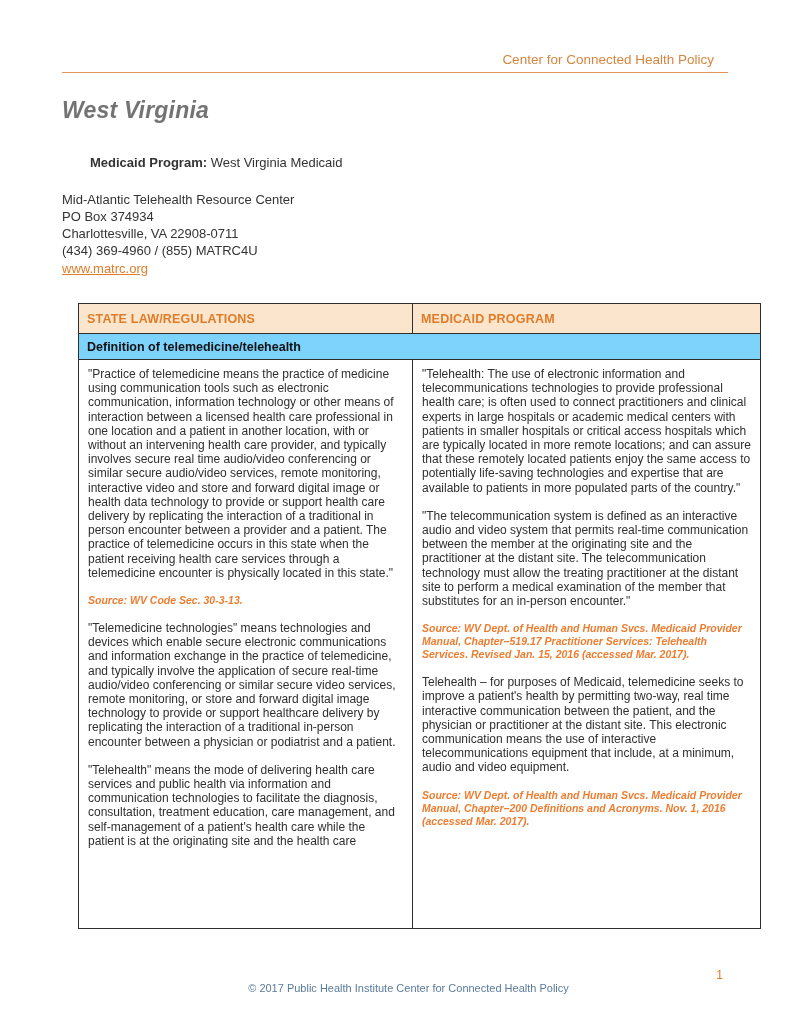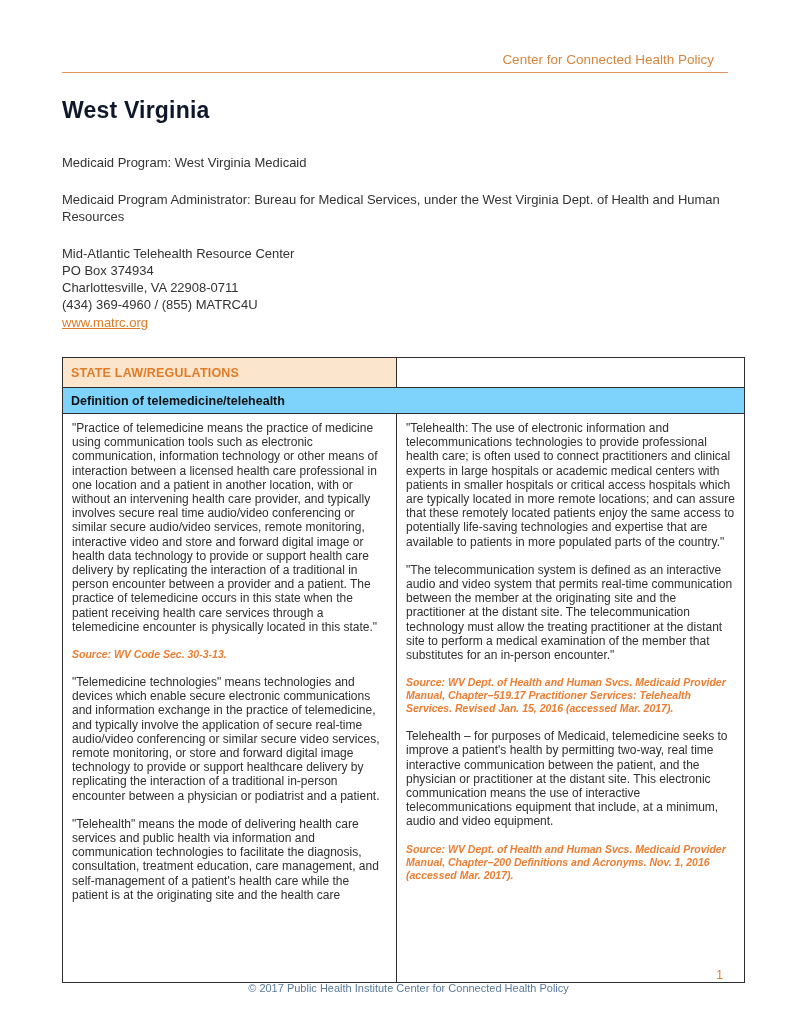--- a/index.html
+++ b/index.html
@@ -31,31 +31,32 @@
     margin-top: 5px;
     border-top: 1px solid #e2945a;
     height: 0;
   }
 
   
   .page-title {
     margin: 24px 0 0 0;
     font-size: 23px;
     font-weight: bold;
-    color: #0f172a;
+    color: #737373;
     letter-spacing: 0.2px;
+    font-style: italic;
   }
   .intro-line {
     margin: 0;
     font-size: 13px;
     line-height: 17px;
   }
   .intro-line.first { margin-top: 30px; }
   .intro-line.second { margin-top: 20px; width: 660px; }
-  .b { font-weight: normal; }
+  .b { font-weight: bold; margin-left: 28px; }
 
   .rtrc { margin-top: 20px; }
   .rtrc p {
     margin: 0;
     font-size: 13px;
     line-height: 17px;
   }
   .rtrc .heading { font-weight: bold; }
   .rtrc a {
     font-size: 13px;
@@ -65,20 +66,21 @@
     cursor: pointer;
     margin-top: 12px;
   }
 
   
   .policy-table {
     margin-top: 26px;
     width: 683px;
     border: 1px solid #2e2e2e;
     box-sizing: border-box;
+    margin-left: 16px;
   }
   .t-row { display: flex; }
   .t-cell {
     box-sizing: border-box;
   }
   .t-cell.left  { width: 334px; border-right: 1px solid #2e2e2e; }
   .t-cell.right { width: 347px; }
 
   .t-head .t-cell {
     background: #fbe5cc;
@@ -148,33 +150,33 @@
 
   <div class="top-header">
     <div class="org-name">Center for Connected Health Policy</div>
     <div class="header-rule"></div>
   </div>
 
   <h1 class="page-title">West Virginia</h1>
 
   <p class="intro-line first"><span class="b">Medicaid Program:</span> <span>West Virginia Medicaid</span></p>
 
-  <p class="intro-line second"><span class="b">Medicaid Program Administrator:</span>  <span>Bureau for Medical Services, under the West Virginia Dept. of Health and Human Resources</span></p>
 
   <div class="rtrc">
     <p>Mid-Atlantic Telehealth Resource Center</p>
     <p>PO Box 374934</p>
     <p>Charlottesville, VA 22908-0711</p>
     <p>(434) 369-4960 / (855) MATRC4U</p>
     <a>www.matrc.org</a>
   </div>
 
   <div class="policy-table">
     <div class="t-row t-head">
       <div class="t-cell left">STATE LAW/REGULATIONS</div>
+      <div class="t-cell right">MEDICAID PROGRAM</div>
     </div>
     <div class="t-section">Definition of telemedicine/telehealth</div>
     <div class="t-row t-body">
       <div class="t-cell left">
         <p class="block">"Practice of telemedicine means the practice of medicine using communication tools such as electronic communication, information technology or other means of interaction between a licensed health care professional in one location and a patient in another location, with or without an intervening health care provider, and typically involves secure real time audio/video conferencing or similar secure audio/video services, remote monitoring, interactive video and store and forward digital image or health data technology to provide or support health care delivery by replicating the interaction of a traditional in person encounter between a provider and a patient. The practice of telemedicine occurs in this state when the patient receiving health care services through a telemedicine encounter is physically located in this state."</p>
         <p class="block source">Source: WV Code Sec. 30-3-13.</p>
         <p class="block">"Telemedicine technologies" means technologies and devices which enable secure electronic communications and information exchange in the practice of telemedicine, and typically involve the application of secure real-time audio/video conferencing or similar secure video services, remote monitoring, or store and forward digital image technology to provide or support healthcare delivery by replicating the interaction of a traditional in-person encounter between a physician or podiatrist and a patient.</p>
         <p class="block">"Telehealth" means the mode of delivering health care services and public health via information and communication technologies to facilitate the diagnosis, consultation, treatment education, care management, and self-management of a patient's health care while the patient is at the originating site and the health care</p>
       </div>
       <div class="t-cell right">

